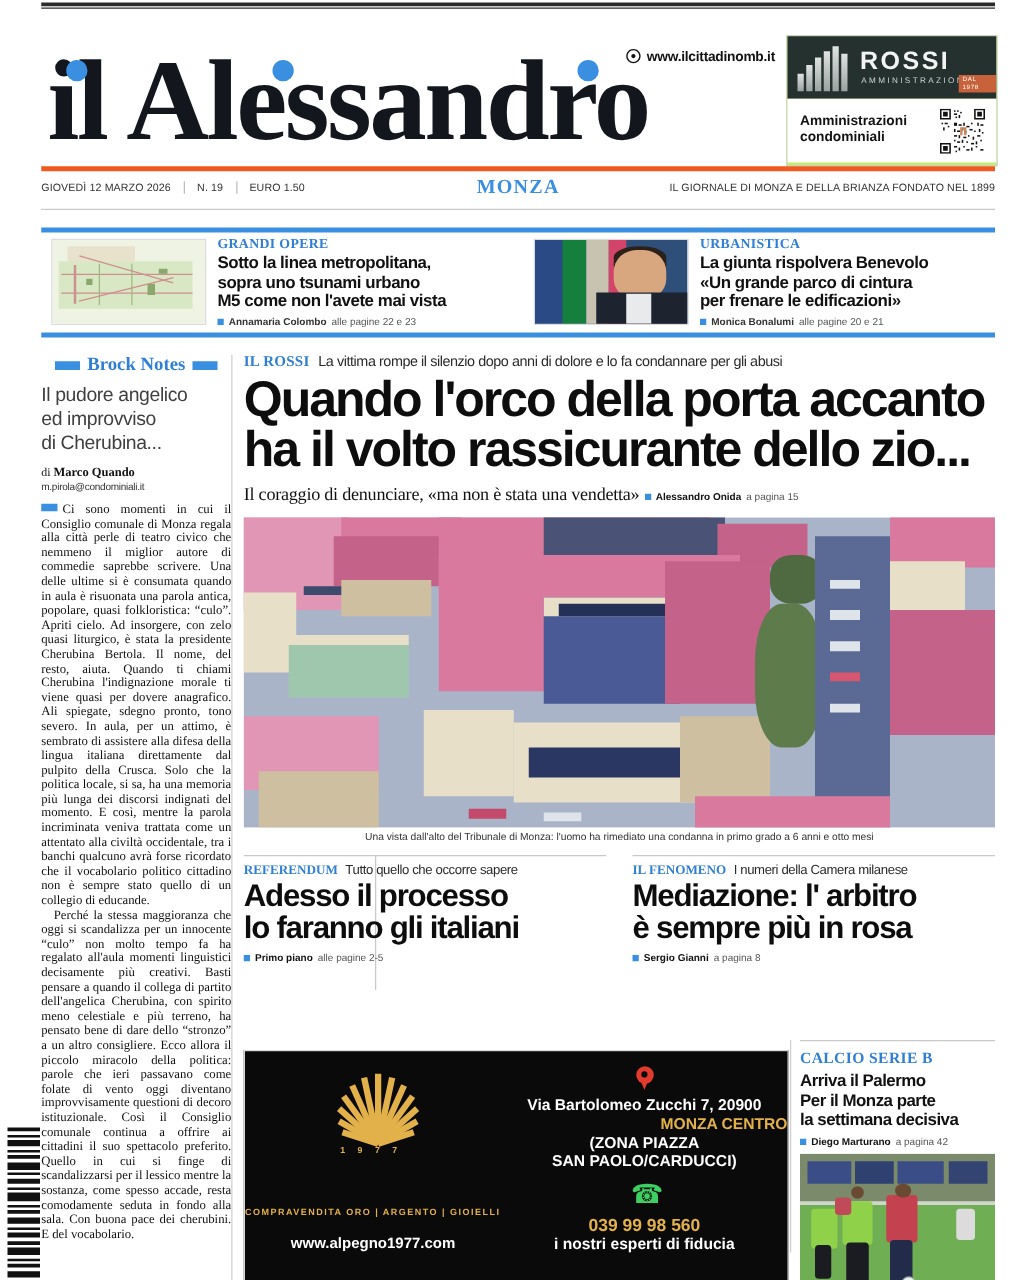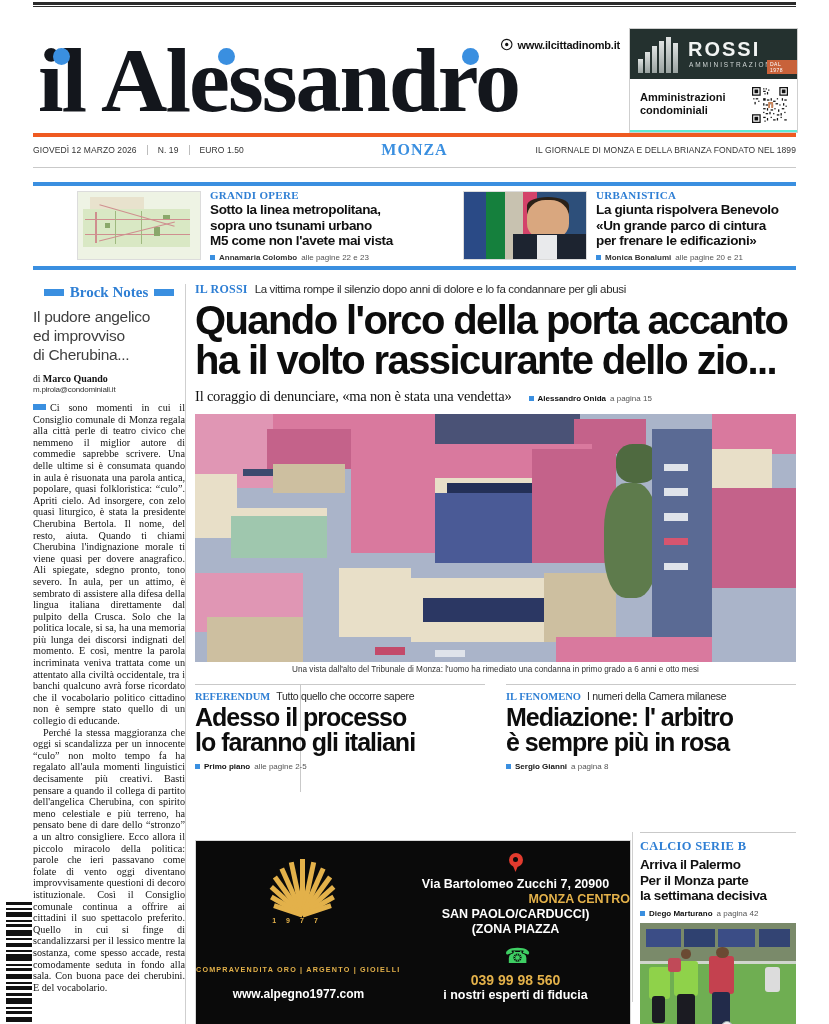--- a/index.html
+++ b/index.html
@@ -20,21 +20,21 @@
   .dot-i{left:15px;top:14px;width:17px;height:17px;}
   .dot-t1{left:180px;top:14px;width:17px;height:17px;}
   .dot-n{left:424px;top:14px;width:17px;height:17px;}
 
   .weburl{position:absolute;left:500px;top:22px;display:flex;align-items:center;gap:4px;}
   .weburl .glyph{font-family:"Liberation Serif",serif;font-size:15px;font-weight:700;color:#111;}
   .weburl .txt{font-size:11px;font-weight:700;color:#111;letter-spacing:-.2px;}
 
   
   .rossi{position:absolute;left:629px;top:14px;width:167px;height:103px;
-         border:1px solid #cfcfcf;background:#5eead4;}
+         border:1px solid #cfcfcf;background:#bef264;}
   .rossi-top{height:50px;background:#24312f;position:relative;overflow:hidden;}
   .rossi-bars{position:absolute;left:8px;top:8px;width:42px;height:36px;
     display:flex;align-items:flex-end;gap:2px;}
   .rossi-bars i{display:block;width:5px;background:linear-gradient(#dfe3e2,#9aa3a1);}
   .rossi-name{position:absolute;left:58px;top:9px;color:#f2f4f3;font-size:20px;
      font-weight:700;letter-spacing:2px;font-family:"Liberation Sans",sans-serif;}
   .rossi-sub{position:absolute;left:59px;top:32px;color:#cfd5d4;font-size:6.5px;
      letter-spacing:1.9px;}
   .rossi-dal{position:absolute;left:137px;top:31px;background:#c8623a;color:#fff;
      font-size:5px;padding:1px 3px;letter-spacing:.5px;}
@@ -52,21 +52,21 @@
   .dl-monza{position:absolute;left:0;right:0;text-align:center;color:#3a8fe0;
      font-family:"Liberation Serif",serif;font-weight:700;font-size:16px;letter-spacing:1px;}
   .dl-right{position:absolute;right:0;font-size:8.5px;color:#333;white-space:nowrap;}
   .greyrule{position:absolute;left:33px;top:167px;width:763px;height:1px;background:#c9c9c9;}
 
   
   .bluebar{position:absolute;background:#3a8fe0;}
   .strip{position:absolute;left:33px;top:182px;width:763px;height:88px;}
   .strip .bar-top{left:0;top:0;width:763px;height:4px;}
   .strip .bar-bot{left:0;top:84px;width:763px;height:4px;}
-  .teaser{position:absolute;top:9px;height:70px;margin-left:36px;}
+  .teaser{position:absolute;top:9px;height:70px;}
   .teaser.a{left:8px;width:366px;}
   .teaser.b{left:394px;width:366px;}
   .teaser .thumb{position:absolute;left:0;top:0;width:122px;height:67px;overflow:hidden;
       border:1px solid #dcdcdc;}
   .teaser .body{position:absolute;left:133px;top:-2px;right:0;}
   .kicker{color:#2f7fd4;font-family:"Liberation Serif",serif;font-weight:700;
       font-size:11px;letter-spacing:.3px;}
   .th{font-size:13.5px;font-weight:700;line-height:15.5px;color:#111;letter-spacing:-.35px;margin-top:1px;}
   .byline{margin-top:4px;font-size:8px;color:#333;display:flex;align-items:center;gap:4px;}
   .sq{display:inline-block;width:5px;height:5px;background:#3a8fe0;}
@@ -118,21 +118,21 @@
   .barcode i{display:block;width:100%;background:#111;}
 
   
   .main{position:absolute;left:195px;top:282px;width:601px;}
   .main-kicker{display:flex;align-items:baseline;gap:7px;font-size:11.5px;}
   .main-kicker .k{color:#2f7fd4;font-family:"Liberation Serif",serif;font-weight:700;
      font-size:12px;letter-spacing:.2px;}
   .main-kicker .s{color:#2a2a2a;font-size:11.5px;letter-spacing:-.35px;}
   .main-hl{margin-top:3px;font-size:40px;line-height:40px;font-weight:700;
      letter-spacing:-1.6px;color:#0d0d0d;}
-  .main-sub{margin-top:8px;display:flex;align-items:baseline;gap:17px;}
+  .main-sub{margin-top:8px;display:flex;align-items:baseline;gap:4px;}
   .main-sub .t{font-family:"Liberation Serif",serif;font-size:14.5px;color:#111;letter-spacing:-.2px;}
   .main-sub .b{font-size:8px;display:flex;align-items:center;gap:4px;}
   .main-sub .b span.pg{color:#555;}
 
   .photo{position:absolute;left:195px;top:414px;width:601px;height:248px;overflow:hidden;}
   .caption{position:absolute;left:195px;top:665px;width:601px;text-align:center;
      font-size:8.2px;color:#333;}
 
   
   .aer{position:absolute;inset:0;background:#b9c2d6;}
@@ -549,22 +549,22 @@
     </div>
     <div class="ad-right">
       <div class="pin">
         <span class="pin-b"></span>
           <span class="pin-t"></span>
           <span class="pin-h"></span>
       </div>
       <div class="ad-addr">
         <div>Via Bartolomeo Zucchi 7, 20900</div>
         <div class="y">MONZA CENTRO</div>
+        <div>(ZONA PIAZZA</div>
         <div>SAN PAOLO/CARDUCCI)</div>
-        <div>(ZONA PIAZZA</div>
       </div>
       <div class="phoneicon">☎</div>
       <div class="ad-call">
         <div class="y">039 99 98 560</div>
         <div>i nostri esperti di fiducia</div>
       </div>
     </div>
   </div>
 
   <div class="rrule"></div>

